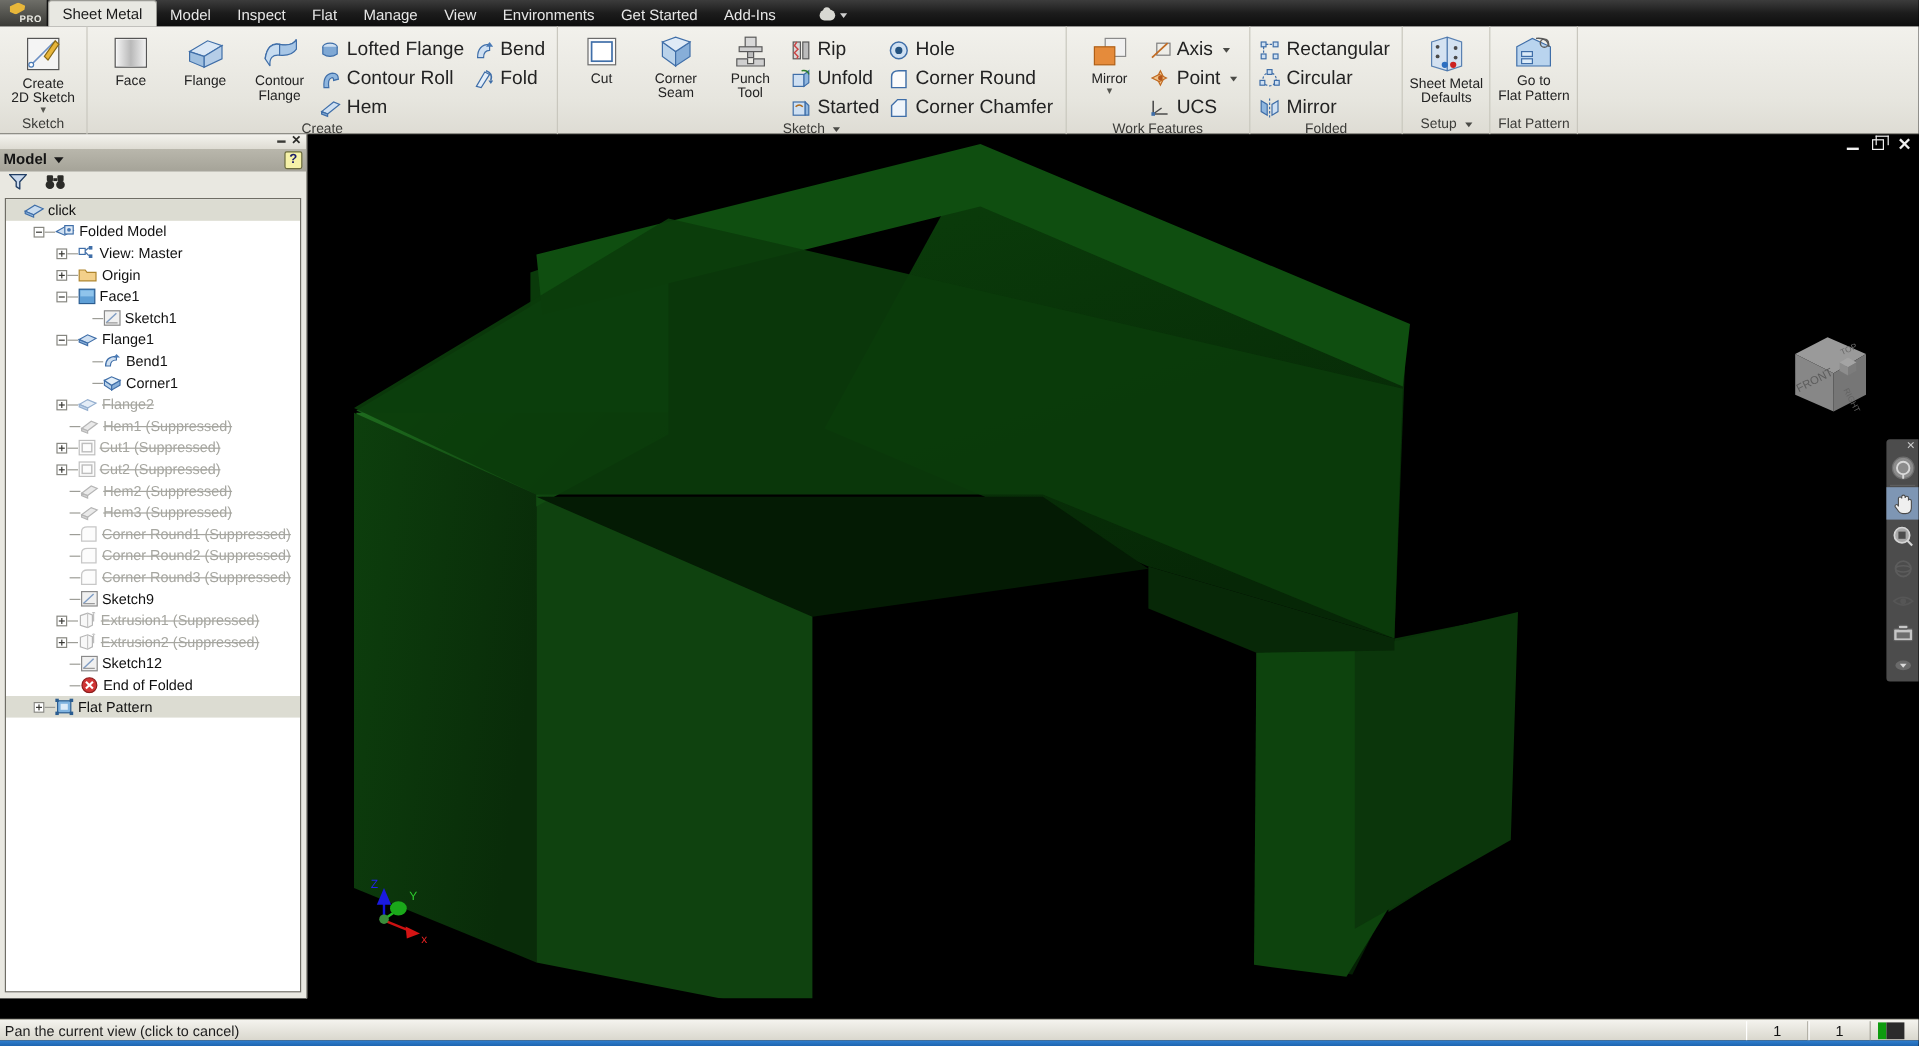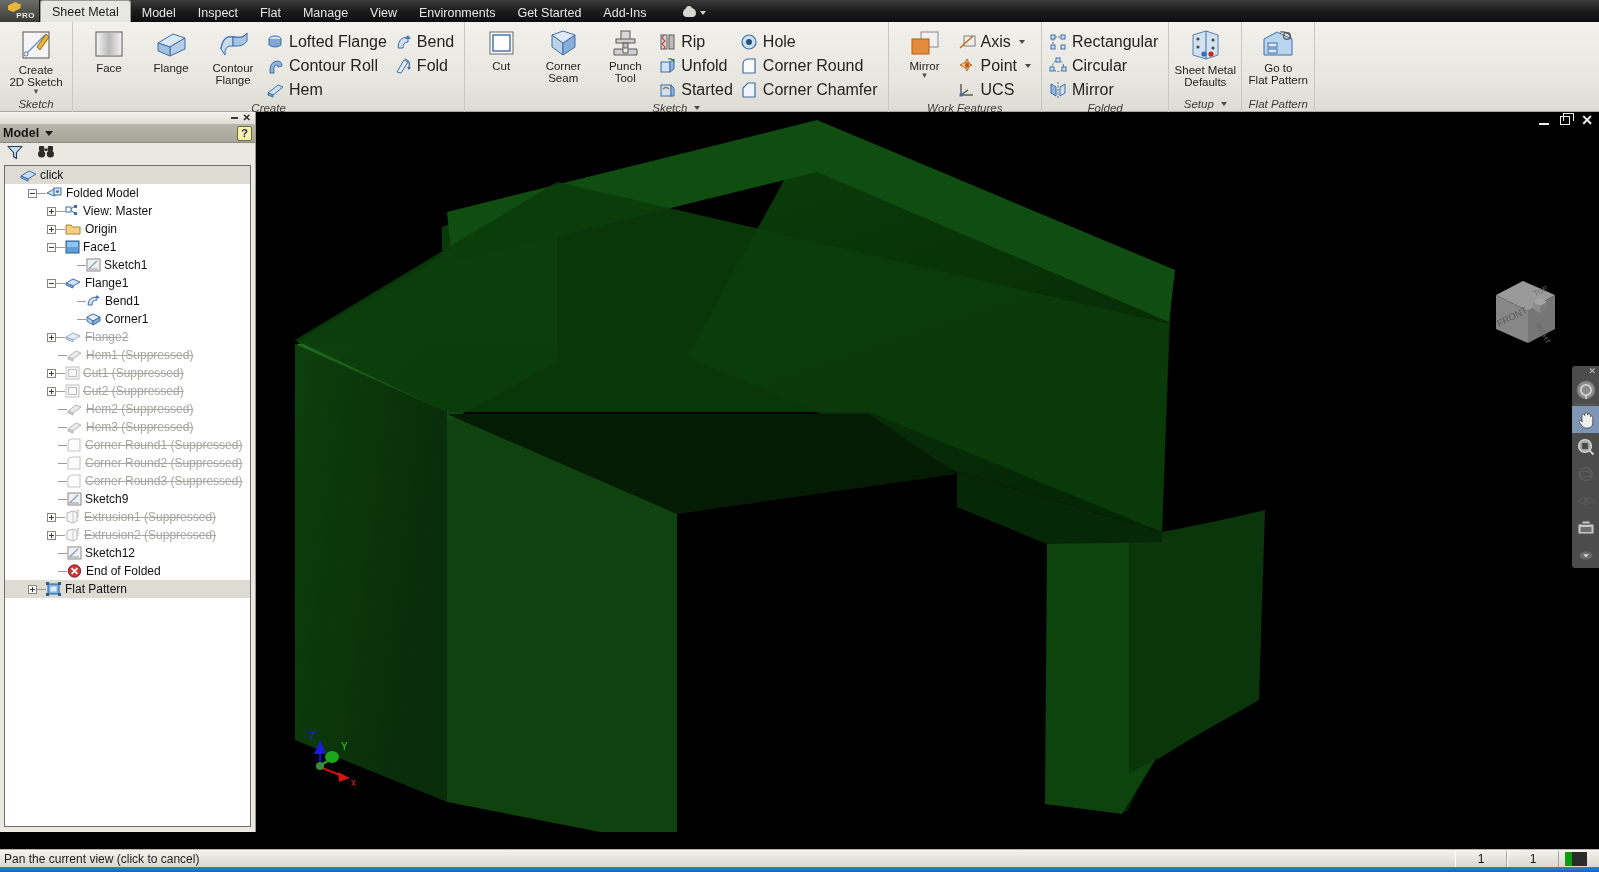--- a/index.html
+++ b/index.html
@@ -59,21 +59,21 @@
   .ribbon {
     position: absolute; top: 22px; left: 0; width: 1599px; height: 90px;
     background: linear-gradient(to bottom, #f2f1ec 0%, #e6e5de 70%, #dedcd4 100%);
     border-bottom: 1px solid #a9a79e; display: flex;
   }
   .panel { position: relative; height: 90px; display: flex; flex-direction: column;
            border-right: 1px solid #c9c7be; }
   .panel-body { flex: 1; display: flex; align-items: flex-start; padding: 3px 5px 0 5px; }
   .panel-title {
     height: 16px; font-size: 11.5px; color: #3b3b38; text-align: center;
-    display: flex; align-items: center; justify-content: center; gap: 4px; font-style: italic;
+    display: flex; align-items: center; justify-content: center; gap: 4px;
   }
   .big-btn {
     width: 62px; display: flex; flex-direction: column; align-items: center;
     padding-top: 4px; cursor: default;
   }
   .big-btn .lbl { font-size: 11.5px; color: #232323; text-align: center; line-height: 12px; margin-top: 3px; }
   .small-col { display: flex; flex-direction: column; padding-top: 5px; }
   .small-btn {
     display: flex; align-items: center; gap: 5px; height: 24px;
     padding: 0 5px 0 2px; cursor: default;

